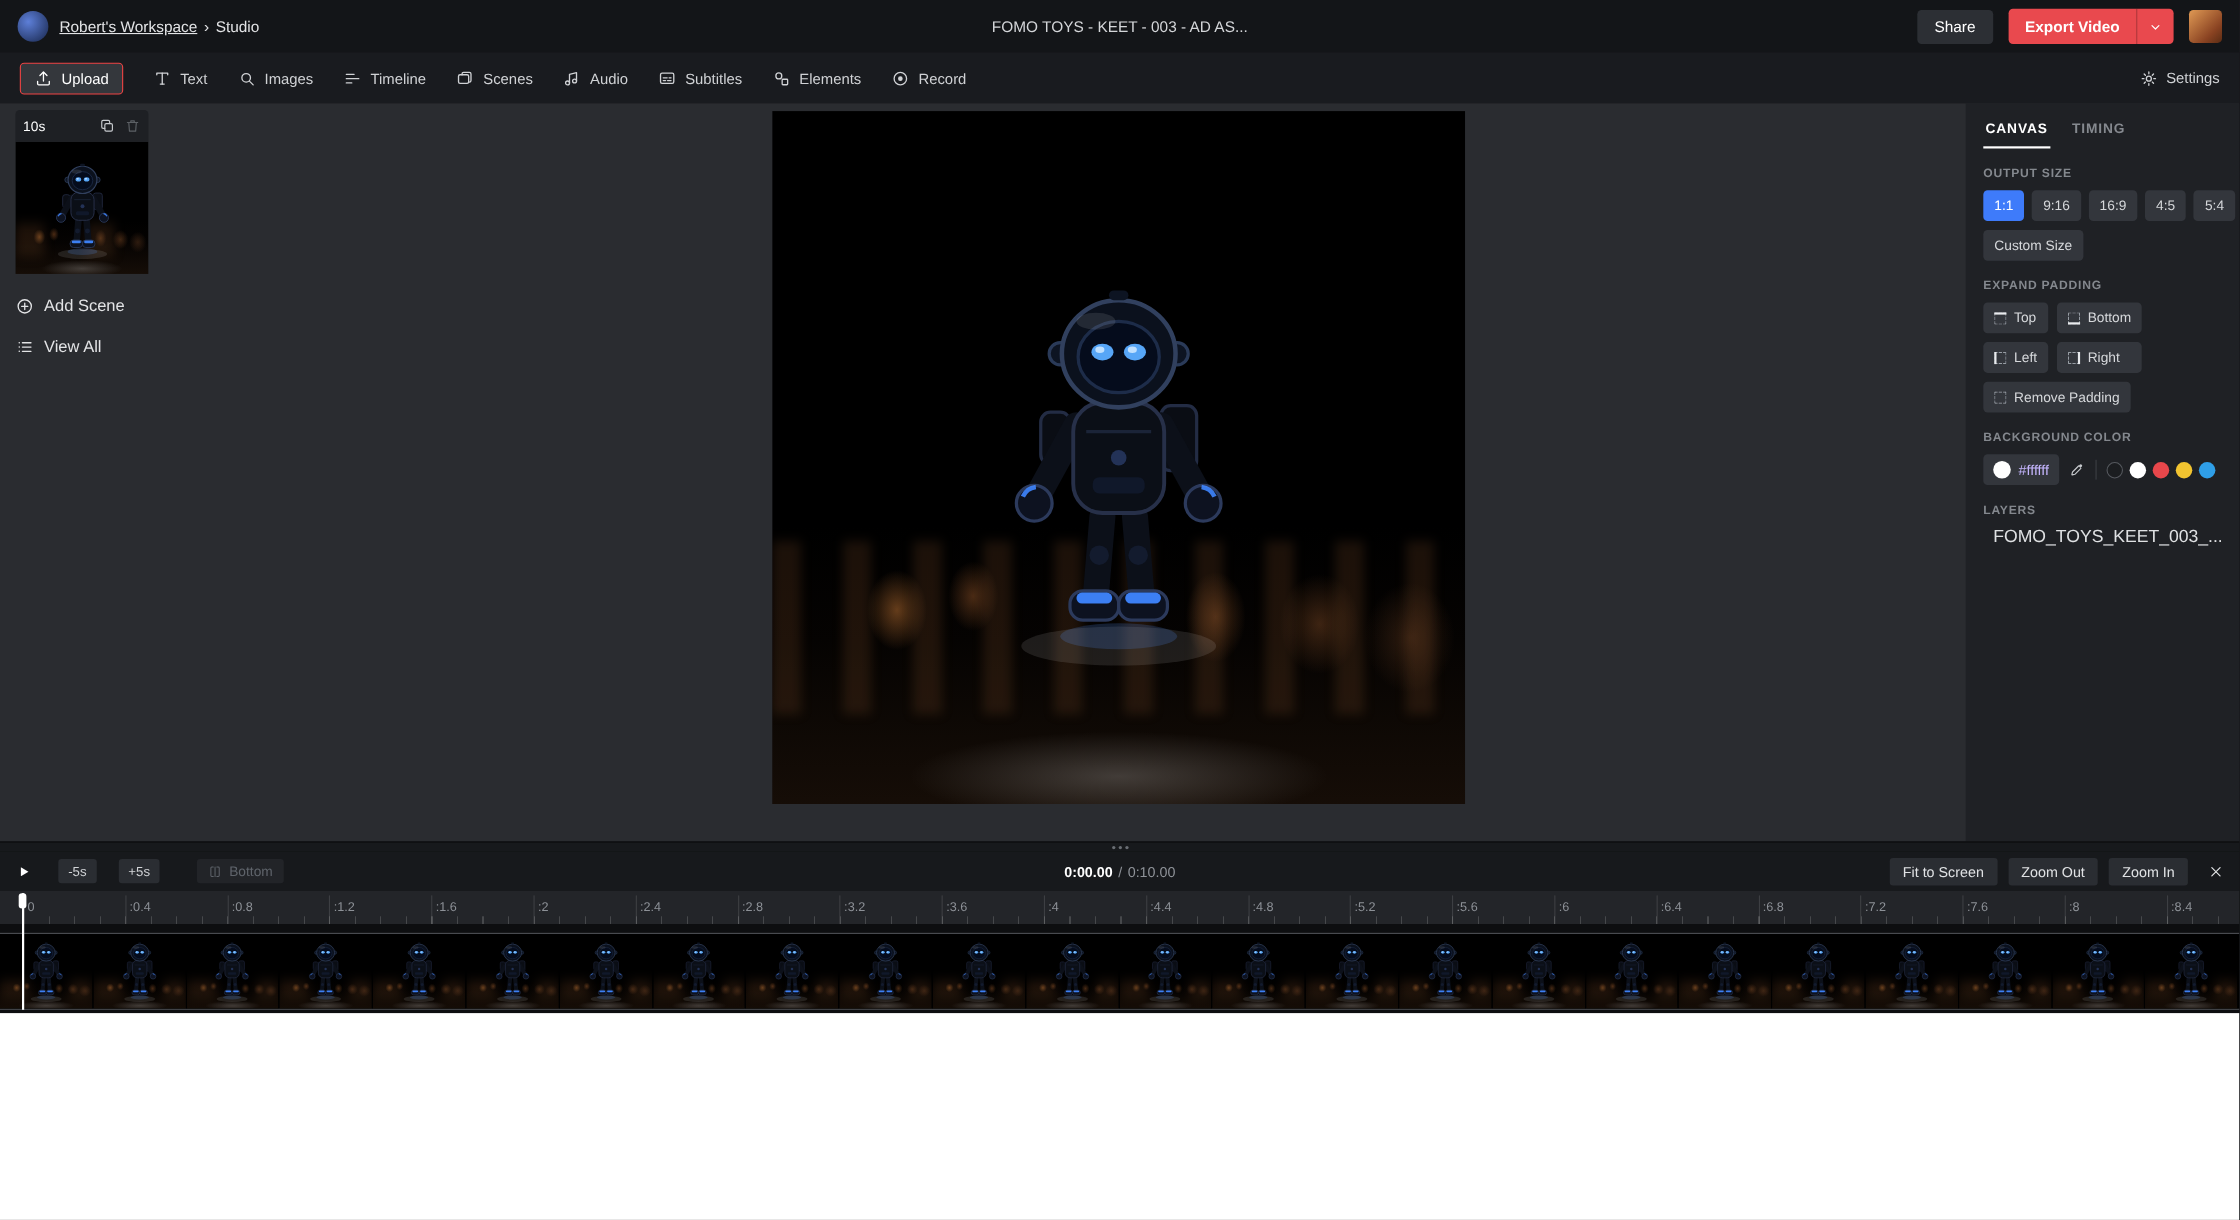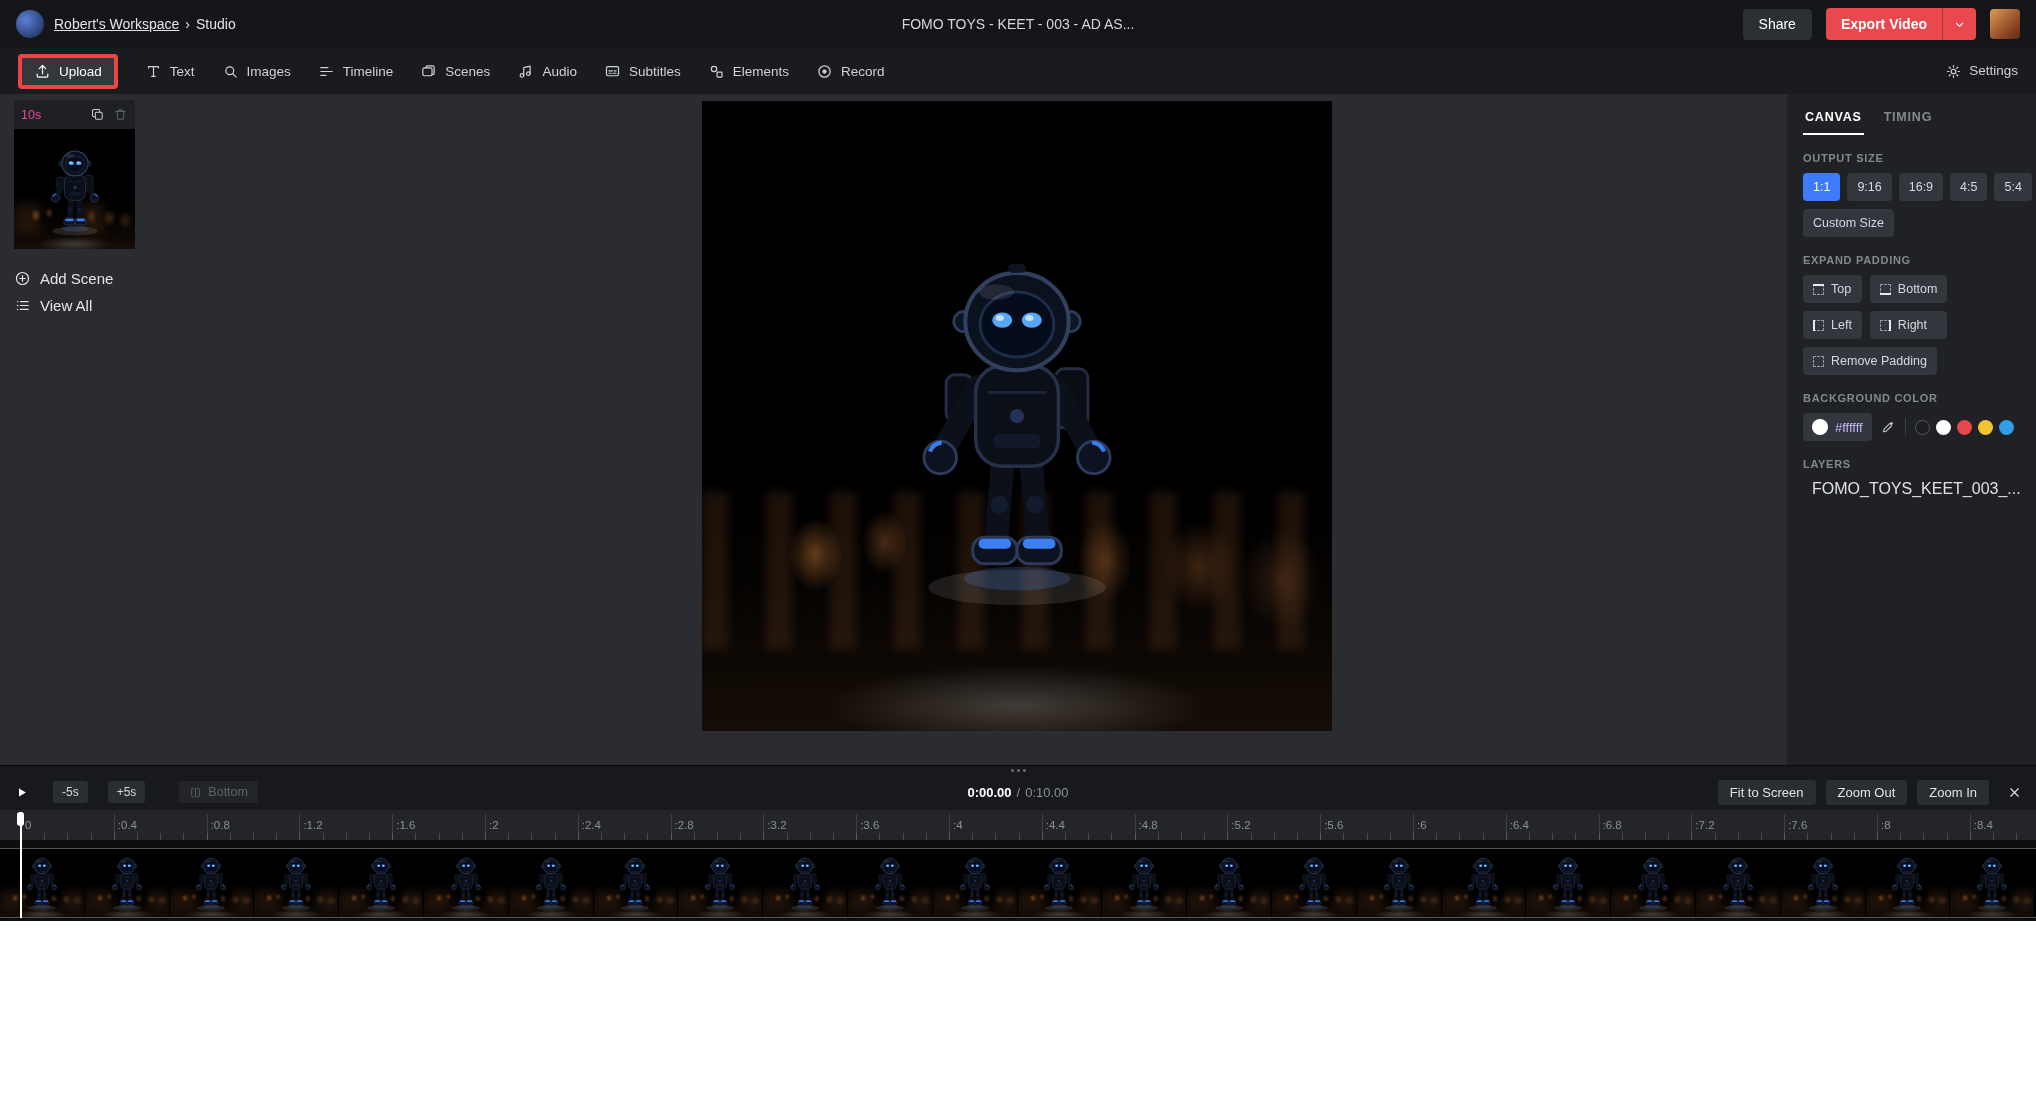--- a/index.html
+++ b/index.html
@@ -21,35 +21,35 @@
   .share-btn{height:31px;padding:0 16px;background:#2c2f34;border-radius:4px;display:flex;align-items:center;font-size:14px;color:#fff;cursor:pointer;}
   .export-btn{height:32px;background:#e9494e;border-radius:4px;display:flex;align-items:center;overflow:hidden;cursor:pointer;}
   .export-btn .lbl{padding:0 15px;font-size:14px;font-weight:700;color:#fff;}
   .export-btn .div{width:1px;height:100%;background:rgba(0,0,0,.25);}
   .export-btn .chev{padding:0 9px;color:#fff;display:flex;align-items:center;}
   .user-avatar{width:30px;height:30px;border-radius:4px;background:linear-gradient(135deg,#e09a55,#8a4322 70%,#5a2c14);}
 
   
   .toolbar{height:46px;background:#191b1f;display:flex;align-items:center;padding:0 18px;gap:27px;flex:0 0 auto;}
   .tb-item{display:flex;align-items:center;gap:8px;font-size:13.5px;color:#d0d2d5;cursor:pointer;white-space:nowrap;}
-  .tb-item.active{background:#34373c;border:4px solid #ef4444;border-radius:4px;padding:5px 12px;color:#fff;}
+  .tb-item.active{background:#34373c;border:1px solid #ef4444;border-radius:4px;padding:5px 12px;color:#fff;}
   .tb-settings{margin-left:auto;display:flex;align-items:flex-start;gap:7px;color:#d0d2d5;font-size:13.5px;cursor:pointer;}
 
   
   .main{flex:1;display:flex;min-height:0;}
   .left-panel{width:247px;flex:0 0 auto;padding:6px 0 0 14px;}
   .scene-card{width:121px;}
   .scene-head{height:29px;background:#1e2024;border-radius:4px 4px 0 0;display:flex;align-items:center;padding:0 7px;gap:8px;}
-  .scene-dur{font-size:12.5px;color:#ec4899;}
+  .scene-dur{font-size:12.5px;color:#ffffff;}
   .scene-head .sp{margin-left:auto;display:flex;gap:8px;align-items:center;}
   .icon-btn{color:#c6c9cd;cursor:pointer;display:flex;}
   .icon-btn.dim{color:#5c6065;}
   .thumb{width:121px;height:120px;position:relative;overflow:hidden;}
   .lp-row{display:flex;align-items:center;gap:9px;margin-top:21px;color:#e3e4e6;font-size:15px;cursor:pointer;}
-  .lp-row+.lp-row{margin-top:10px;}
+  .lp-row+.lp-row{margin-top:20px;}
 
   .stage{flex:1;display:flex;justify-content:center;align-items:flex-start;padding-top:7px;min-width:0;}
   .canvas{width:630px;height:630px;position:relative;overflow:hidden;flex:0 0 auto;}
 
   
   .scene-bg{position:absolute;inset:0;overflow:hidden;background:
     radial-gradient(42% 9% at 50% 96%, rgba(255,255,255,.20), rgba(255,255,255,0) 72%),
     radial-gradient(6% 8% at 18% 72%, rgba(196,118,52,.50), rgba(0,0,0,0) 72%),
     radial-gradient(5% 7% at 29% 70%, rgba(160,92,44,.45), rgba(0,0,0,0) 72%),
     radial-gradient(6% 9% at 64% 73%, rgba(170,100,48,.40), rgba(0,0,0,0) 72%),

